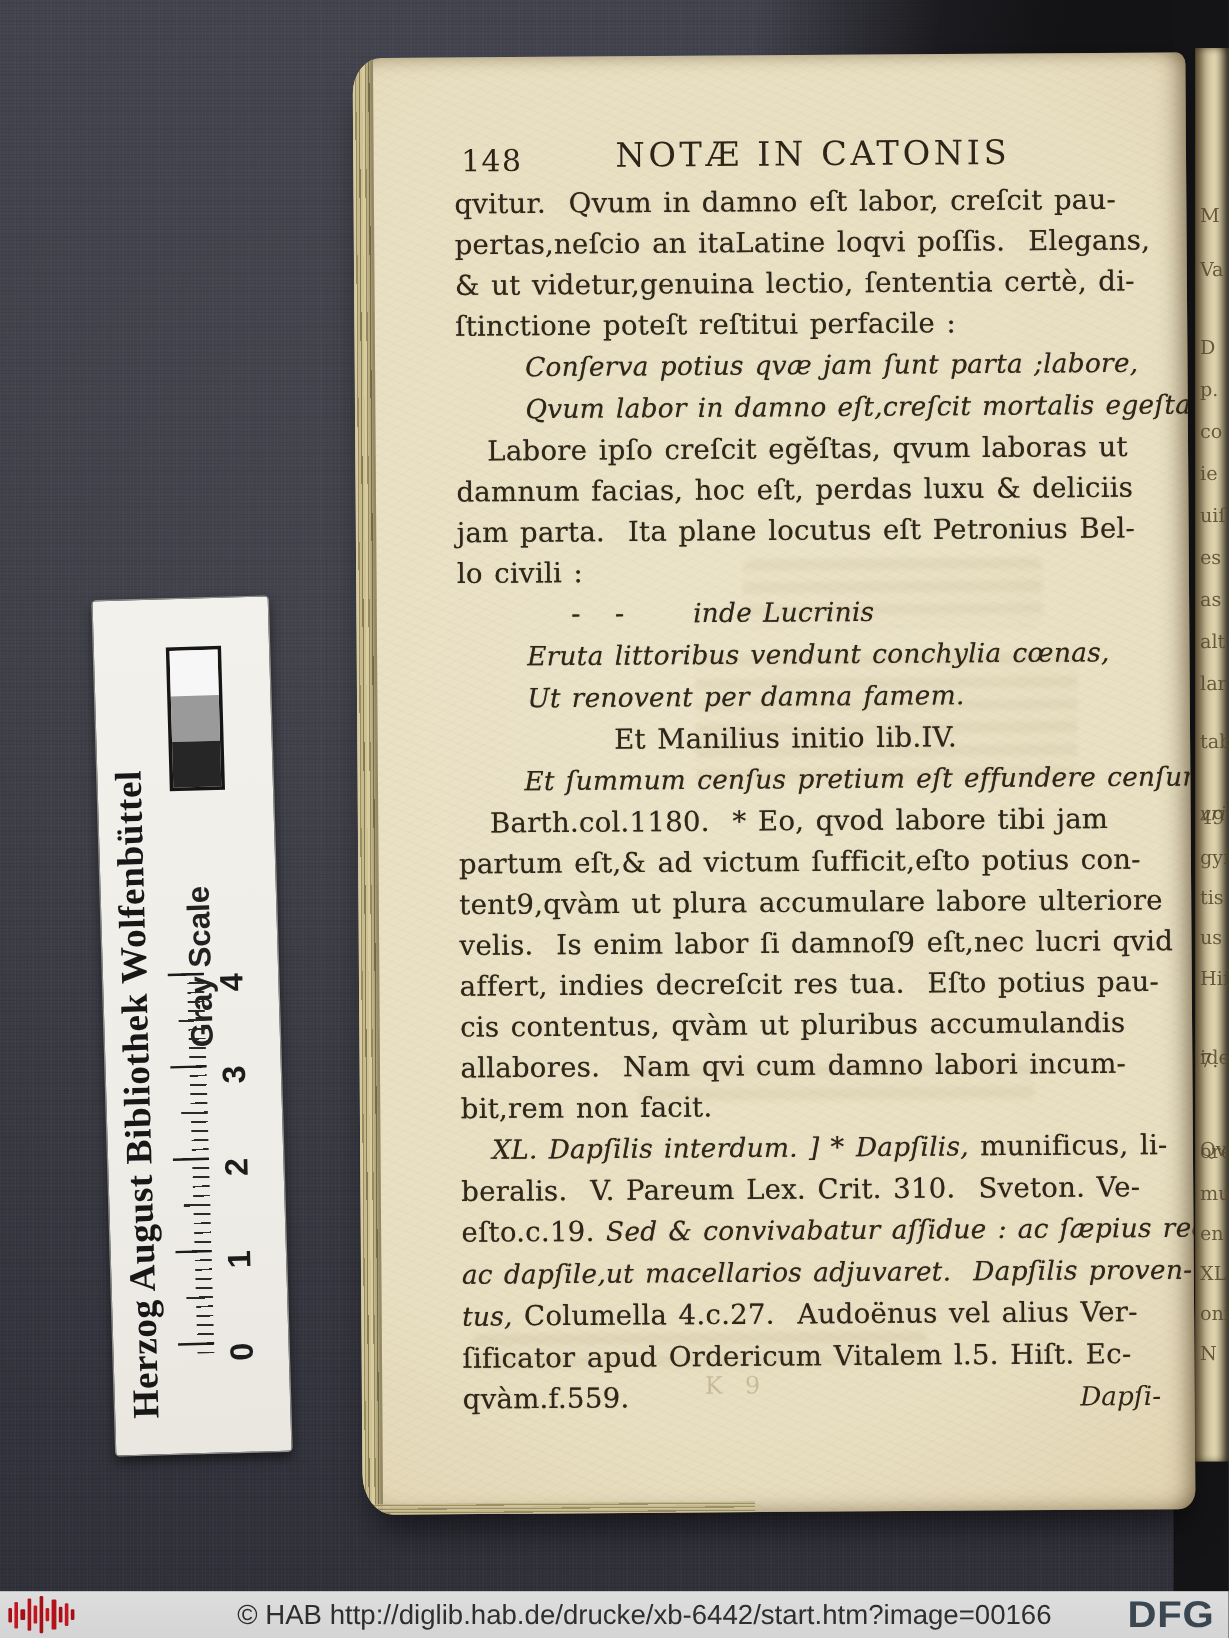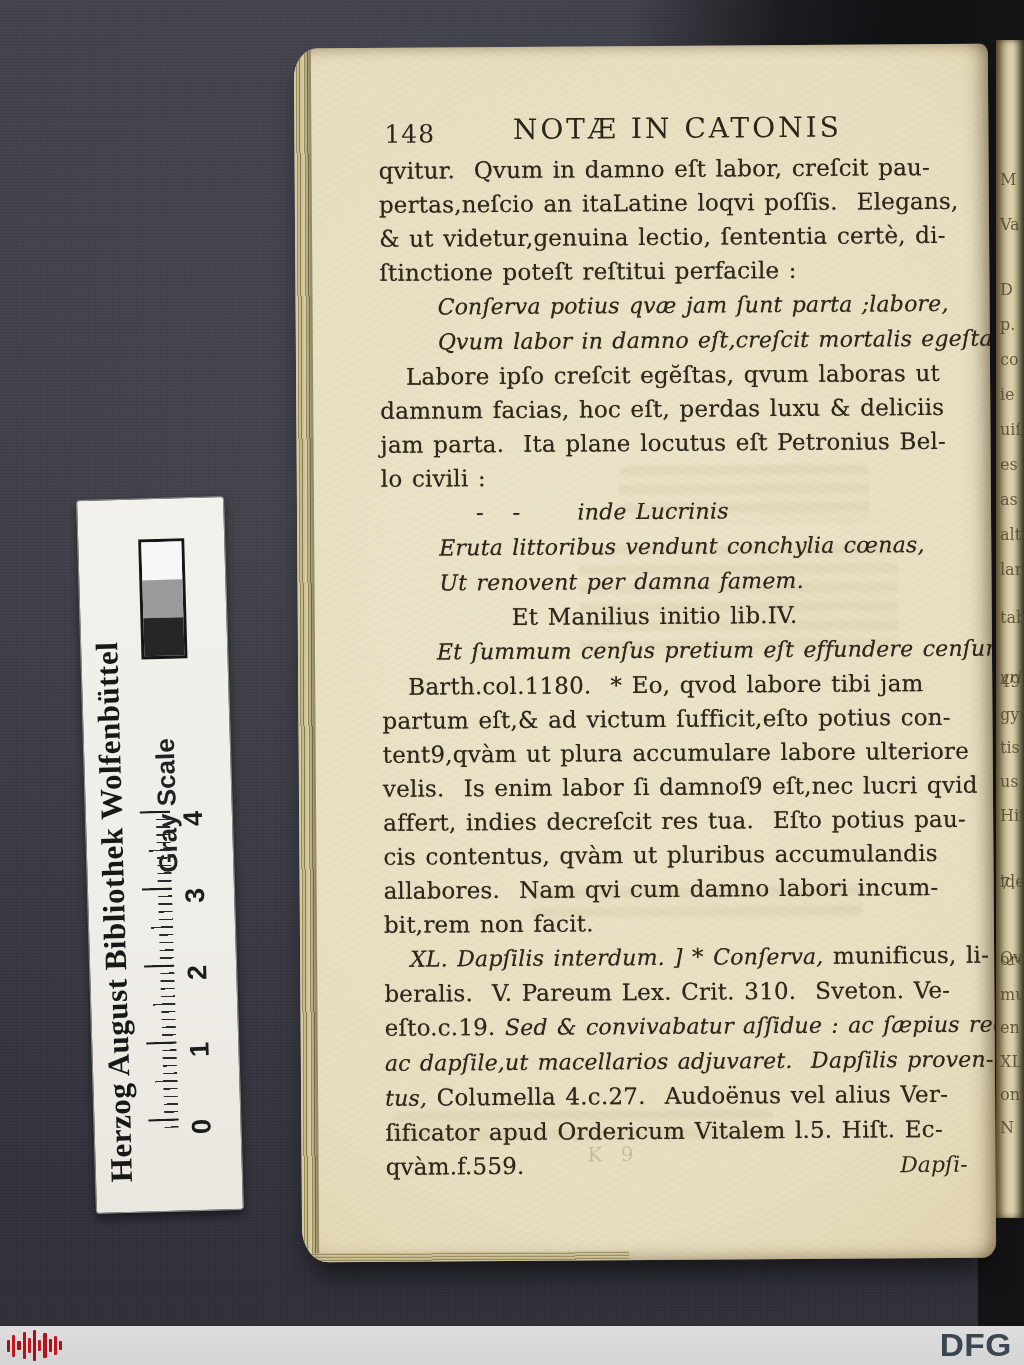--- a/index.html
+++ b/index.html
@@ -176,21 +176,21 @@
         <div class="tline" style="text-indent: 130px;"><span>Et Manilius initio lib.IV.</span></div>
         <div class="tline" style="text-indent: 55px;"><span class="it">Et ſummum cenſus pretium eſt effundere cenſum.</span></div>
         <div class="tline" style="text-indent: 26px;"><span>Barth.col.1180.  * Eo, qvod labore tibi jam</span></div>
         <div class="tline"><span>partum eſt,&amp; ad victum ſufficit,eſto potius con-</span></div>
         <div class="tline"><span>tent9,qvàm ut plura accumulare labore ulteriore</span></div>
         <div class="tline"><span>velis.  Is enim labor ſi damnoſ9 eſt,nec lucri qvid</span></div>
         <div class="tline"><span>affert, indies decreſcit res tua.  Eſto potius pau-</span></div>
         <div class="tline"><span>cis contentus, qvàm ut pluribus accumulandis</span></div>
         <div class="tline"><span>allabores.  Nam qvi cum damno labori incum-</span></div>
         <div class="tline"><span>bit,rem non facit.</span></div>
-        <div class="tline" style="text-indent: 26px;"><span class="it">XL. Dapſilis interdum. ] </span><span>* </span><span class="it">Conſerva,</span><span> munificus, li-</span></div>
+        <div class="tline" style="text-indent: 26px;"><span class="it">XL. Dapſilis interdum. ] </span><span>* </span><span class="it">Dapſilis,</span><span> munificus, li-</span></div>
         <div class="tline"><span>beralis.  V. Pareum Lex. Crit. 310.  Sveton. Ve-</span></div>
         <div class="tline"><span>eſto.c.19. </span><span class="it">Sed &amp; convivabatur aſſidue : ac ſæpius rectè,</span></div>
         <div class="tline"><span class="it">ac dapſile,ut macellarios adjuvaret.  Dapſilis proven-</span></div>
         <div class="tline"><span class="it">tus,</span><span> Columella 4.c.27.  Audoënus vel alius Ver-</span></div>
         <div class="tline"><span>ſificator apud Ordericum Vitalem l.5. Hiſt. Ec-</span></div>
         <div class="tline"><span>qvàm.f.559.</span></div>
       </div>
 
     <div class="signature">K 9</div>
     <div class="catchword">Dapſi-</div>
@@ -227,16 +227,17 @@
       <div class="hab-bar" style="height:9px;background:#a50f16;"></div>
       <div class="hab-bar" style="height:27px;background:#b3121a;"></div>
       <div class="hab-bar" style="height:15px;background:#c4161f;"></div>
       <div class="hab-bar" style="height:31px;background:#a50f16;"></div>
       <div class="hab-bar" style="height:11px;background:#c4161f;"></div>
       <div class="hab-bar" style="height:25px;background:#b3121a;"></div>
       <div class="hab-bar" style="height:13px;background:#a50f16;"></div>
       <div class="hab-bar" style="height:19px;background:#c4161f;"></div>
       <div class="hab-bar" style="height:9px;background:#a50f16;"></div>
     </div>
+    <div class="footer-url">© HAB http://diglib.hab.de/drucke/xb-6442/start.htm?image=00166</div>
     <div class="dfg-logo">DFG</div>
   </div>
 
 </div>
 
 </body></html>

